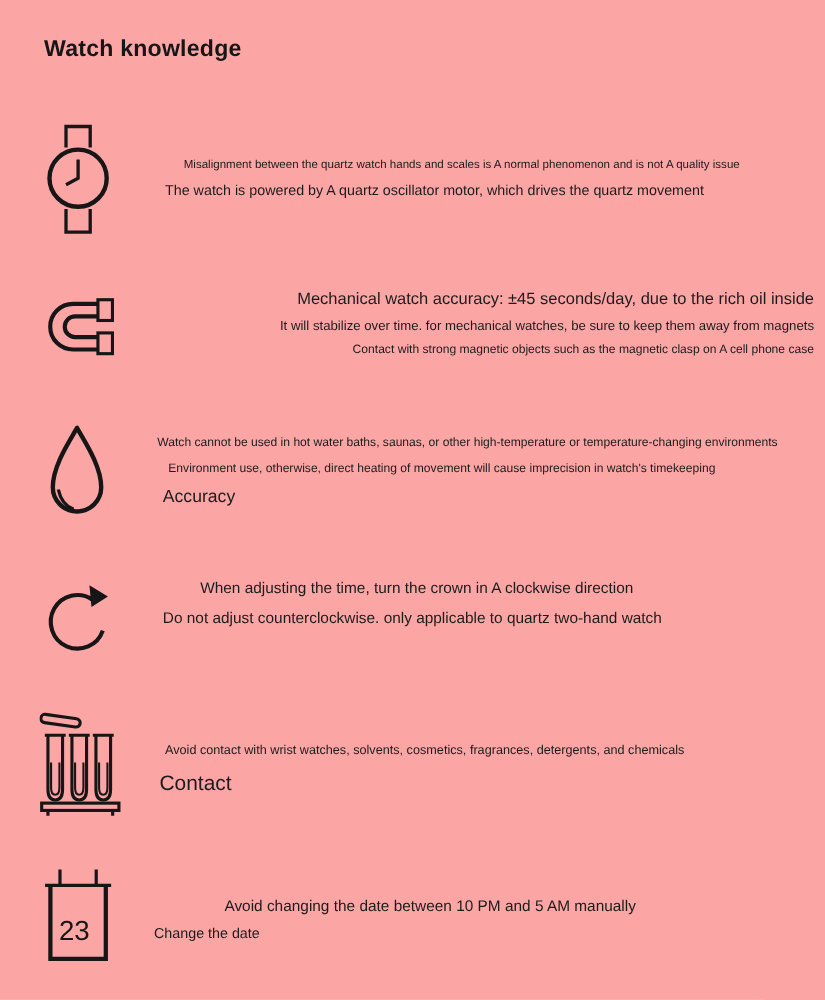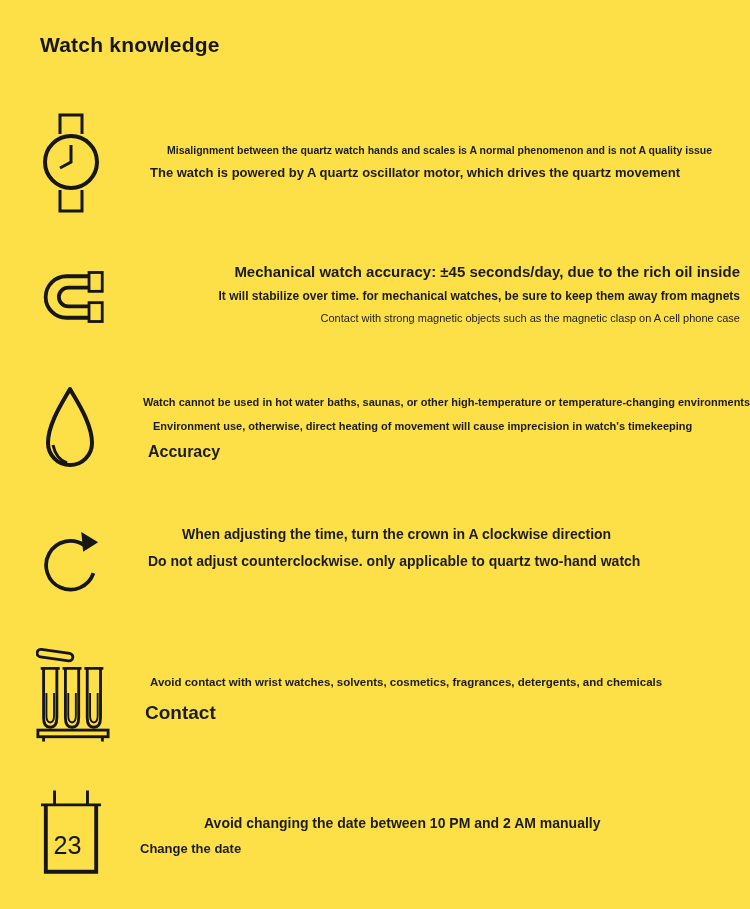--- a/index.html
+++ b/index.html
@@ -1,31 +1,31 @@
 <!DOCTYPE html>
 <html><head>
 <meta charset="utf-8">
 <style>
   html,body{margin:0;padding:0;background:#ffffff;}
   body{
     width:750px;height:909px;position:relative;overflow:hidden;
     font-family:"Liberation Sans","DejaVu Sans",sans-serif;
     color:#1b1b1b;
   }
-  .page{position:absolute;inset:0;background:#fde047;}
+  .page{position:absolute;inset:0;background:#fca5a5;}
   .title{
     position:absolute;left:40px;top:33px;margin:0;
     font-size:21px;font-weight:700;letter-spacing:.2px;color:#161616;
   }
   .sec{position:absolute;left:0;width:750px;}
   .icon{position:absolute;}
   .icon svg{display:block;}
   .txt{position:absolute;left:140px;width:600px;}
   .ln{margin:0 0 7px 0;line-height:1.35;color:#1c1c1c;white-space:nowrap;}
-  .bold{font-weight:700;}
+  .bold{font-weight:400;}
   .t10{font-size:11px;}
   .t105{font-size:10.5px;}
   .t11{font-size:11px;}
   .t115{font-size:11.5px;}
   .t12{font-size:12px;}
   .t13{font-size:13px;}
   .t14{font-size:14px;}
   .t15{font-size:15px;}
   .t16{font-size:16px;}
   .t19{font-size:19px;}
@@ -122,18 +122,18 @@
   <div class="sec" style="top:788px;height:95px;">
     <div class="icon" style="left:40px;top:2px;">
       <svg width="62" height="86" viewBox="0 0 64 88">
         <path class="st3" d="M15 0 V14 M49 0 V14"></path>
         <path class="st3" d="M1 15 H63"></path>
         <path class="st" d="M6 15 V84 H58 V15"></path>
         <text x="14" y="66" font-size="26">23</text>
       </svg>
     </div>
     <div class="txt" style="top:26px;">
-      <p class="ln bold t14" style="padding-left:64px;margin-bottom:7px;">Avoid changing the date between 10 PM and 2 AM manually</p>
+      <p class="ln bold t14" style="padding-left:64px;margin-bottom:7px;">Avoid changing the date between 10 PM and 5 AM manually</p>
       <p class="ln bold t13" style="padding-left:0;">Change the date</p>
     </div>
   </div>
 
 </div>
 
 </body></html>

